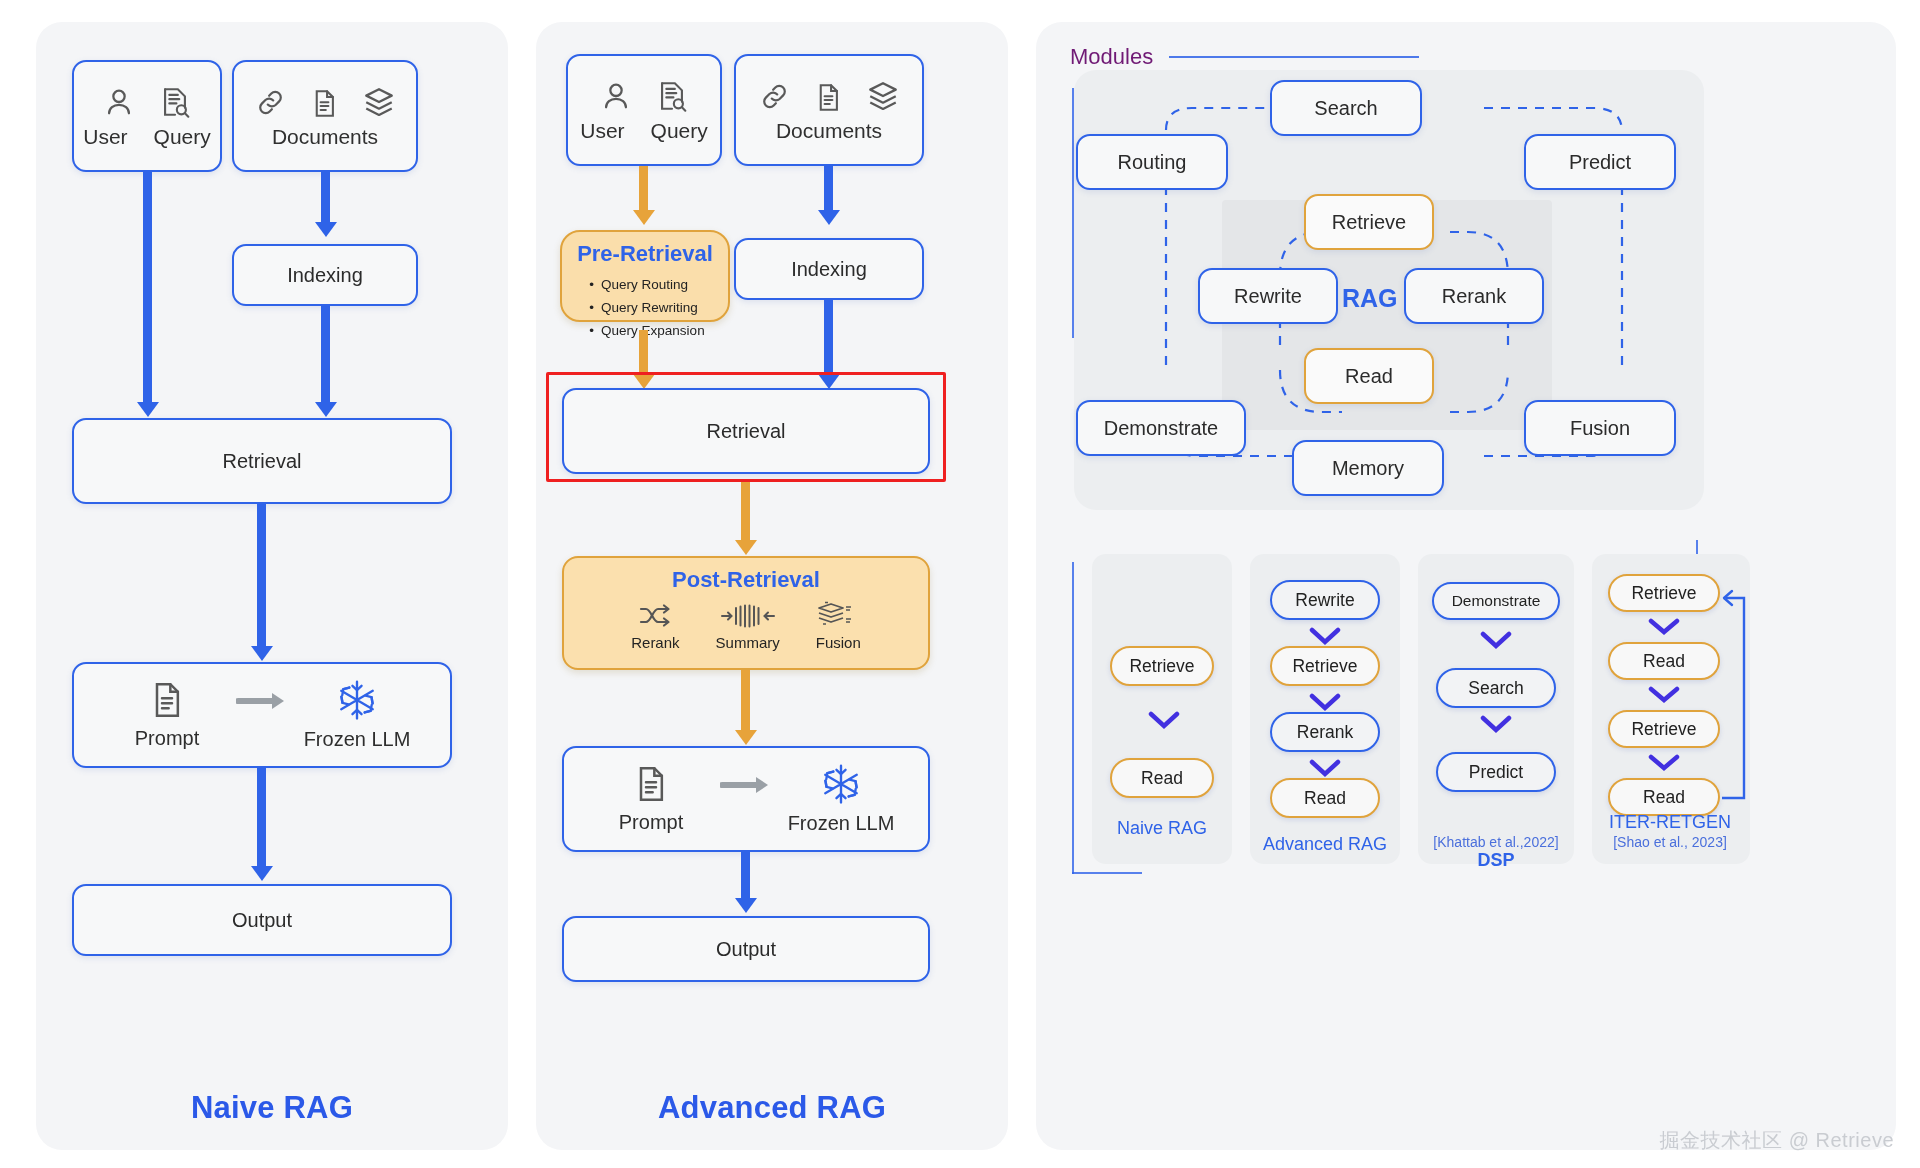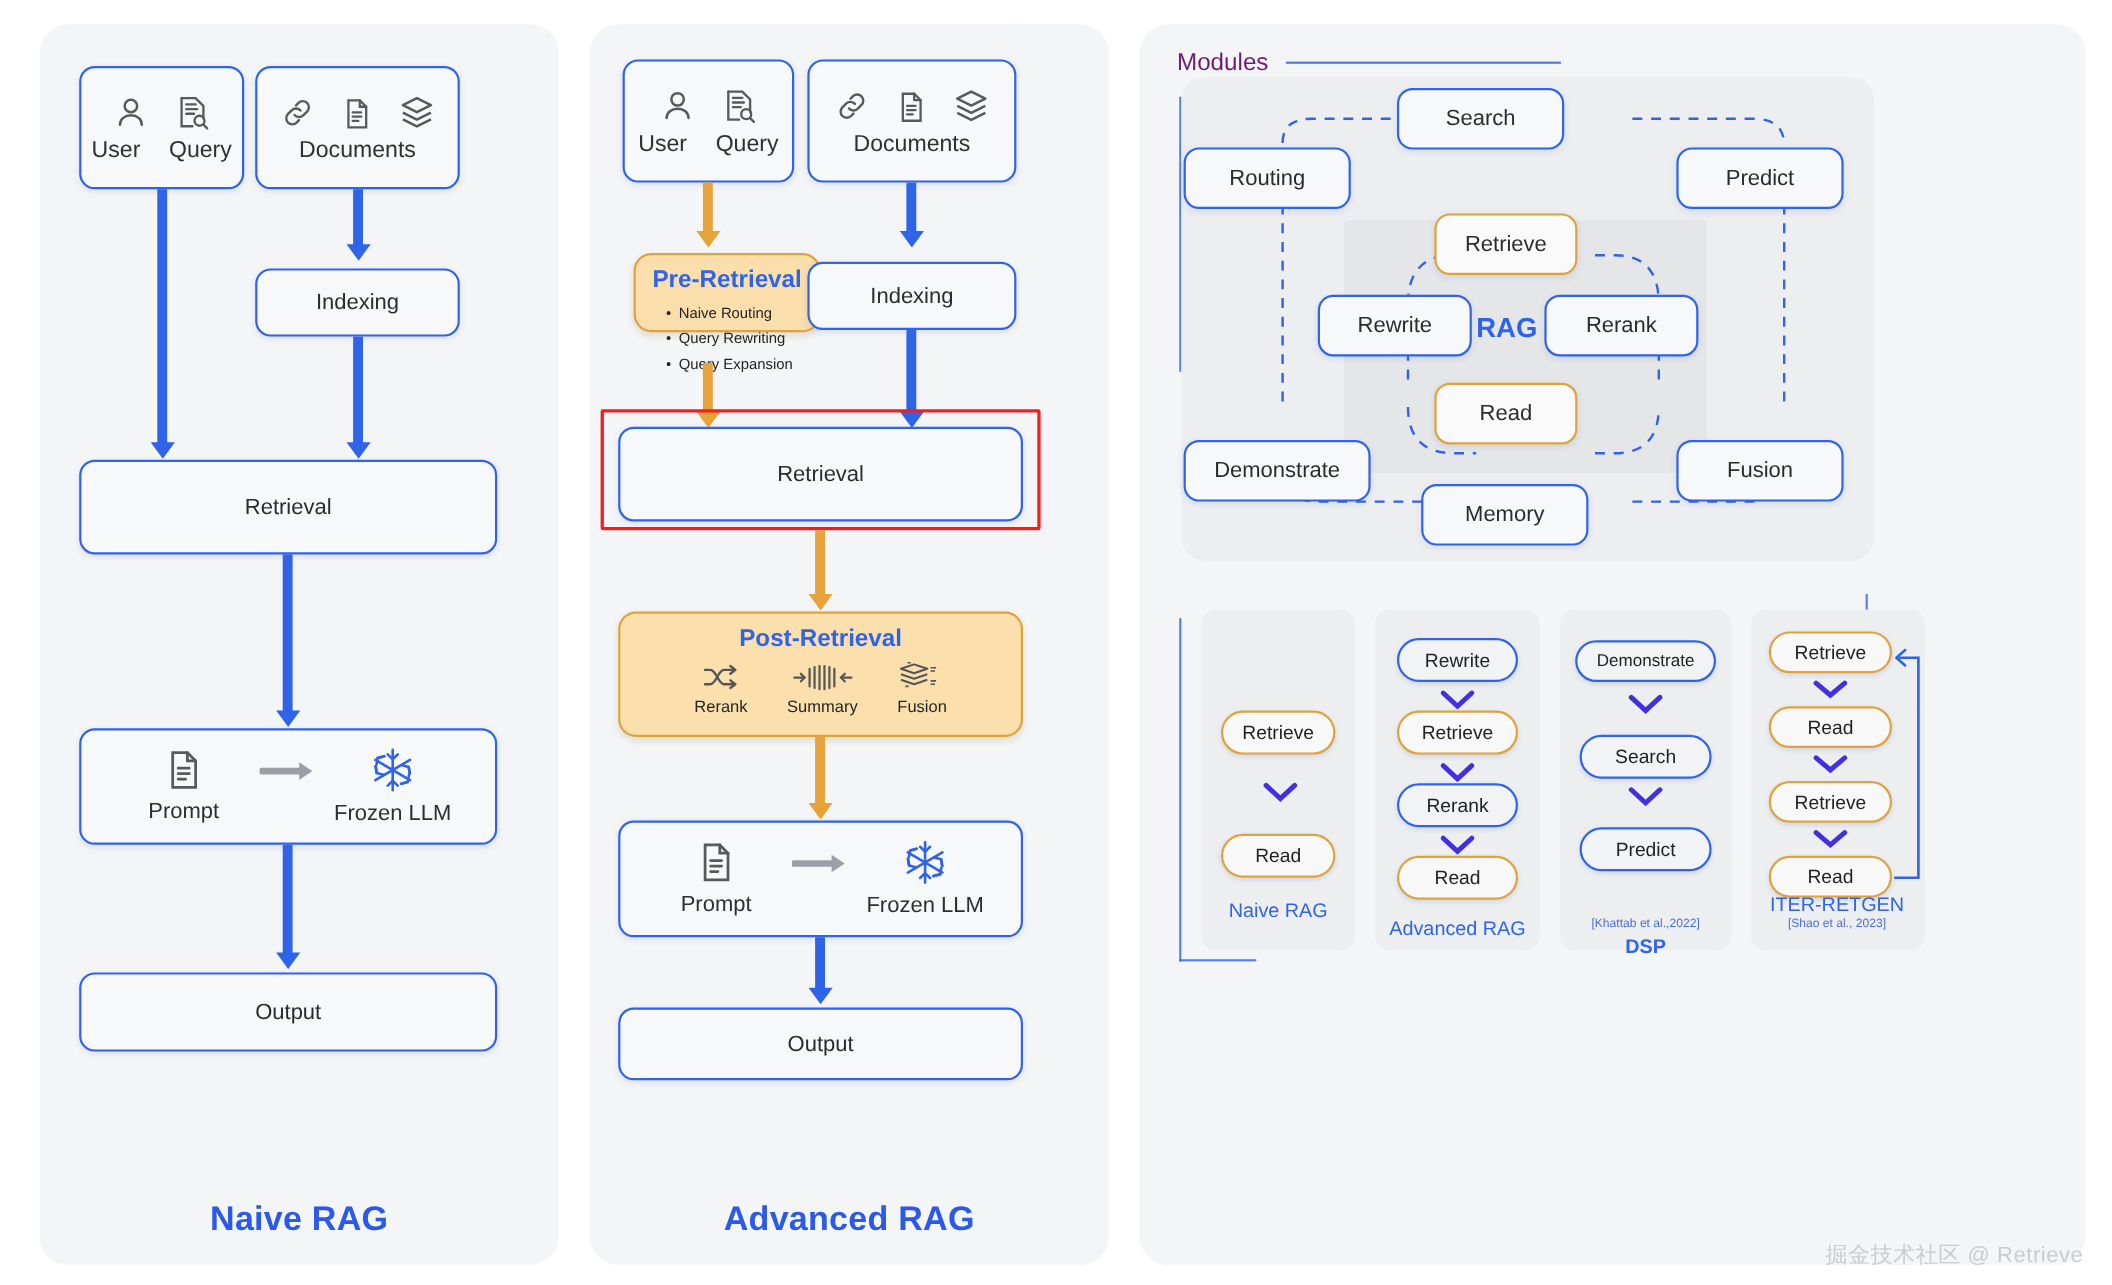--- a/index.html
+++ b/index.html
@@ -108,21 +108,21 @@
     background: #f2f3f5;
     border: 2.2px solid #2f63e8;
     border-radius: 22px;
     display: flex; align-items: center; justify-content: center;
     font-size: 17.5px; color: #222;
     box-shadow: 0 2px 5px rgba(60,90,180,.16);
     white-space: nowrap;
   }
   .pill.orange { border-color: #e0a33c; background:#f8f8f8; }
   .pat-name { position: absolute; text-align: center; color: #2f63e8; font-size: 18px; }
-  .pat-cite { position: absolute; text-align: center; color: #4a6fdc; font-size: 11px; }
+  .pat-cite { position: absolute; text-align: center; color: #4a6fdc; font-size: 14px; }
 
   .chev { position: absolute; }
 
   .watermark {
     position: absolute; right: 26px; bottom: 14px;
     font-size: 20px; color: #c9ccd1; letter-spacing: .5px;
   }
   svg { display: block; }
 </style>
 </head>
@@ -294,24 +294,24 @@
           </span>
         </div>
         <div class="io-labels">
           <span>Documents</span>
         </div>
       </div>
 
       <div class="arrow orange abs" style="left:103px; top:144px; height:46px;"></div>
       <div class="arrow abs" style="left:288px; top:144px; height:46px;"></div>
 
-      <div class="tint abs" style="left:40px; top:208px; width:170px; height:72px;">
+      <div class="tint abs" style="left:24px; top:208px; width:170px; height:92px;border-radius:20px;">
         <div class="tint-title">Pre-Retrieval</div>
         <ul>
-          <li>Naive Routing</li>
+          <li>Query Routing</li>
           <li>Query Rewriting</li>
           <li>Query Expansion</li>
         </ul>
       </div>
 
       <div class="node abs" style="left:198px; top:216px; width:190px; height:62px;">
         <span>Indexing</span>
       </div>
 
       <div class="arrow orange abs" style="left:103px; top:308px; height:46px;"></div>

